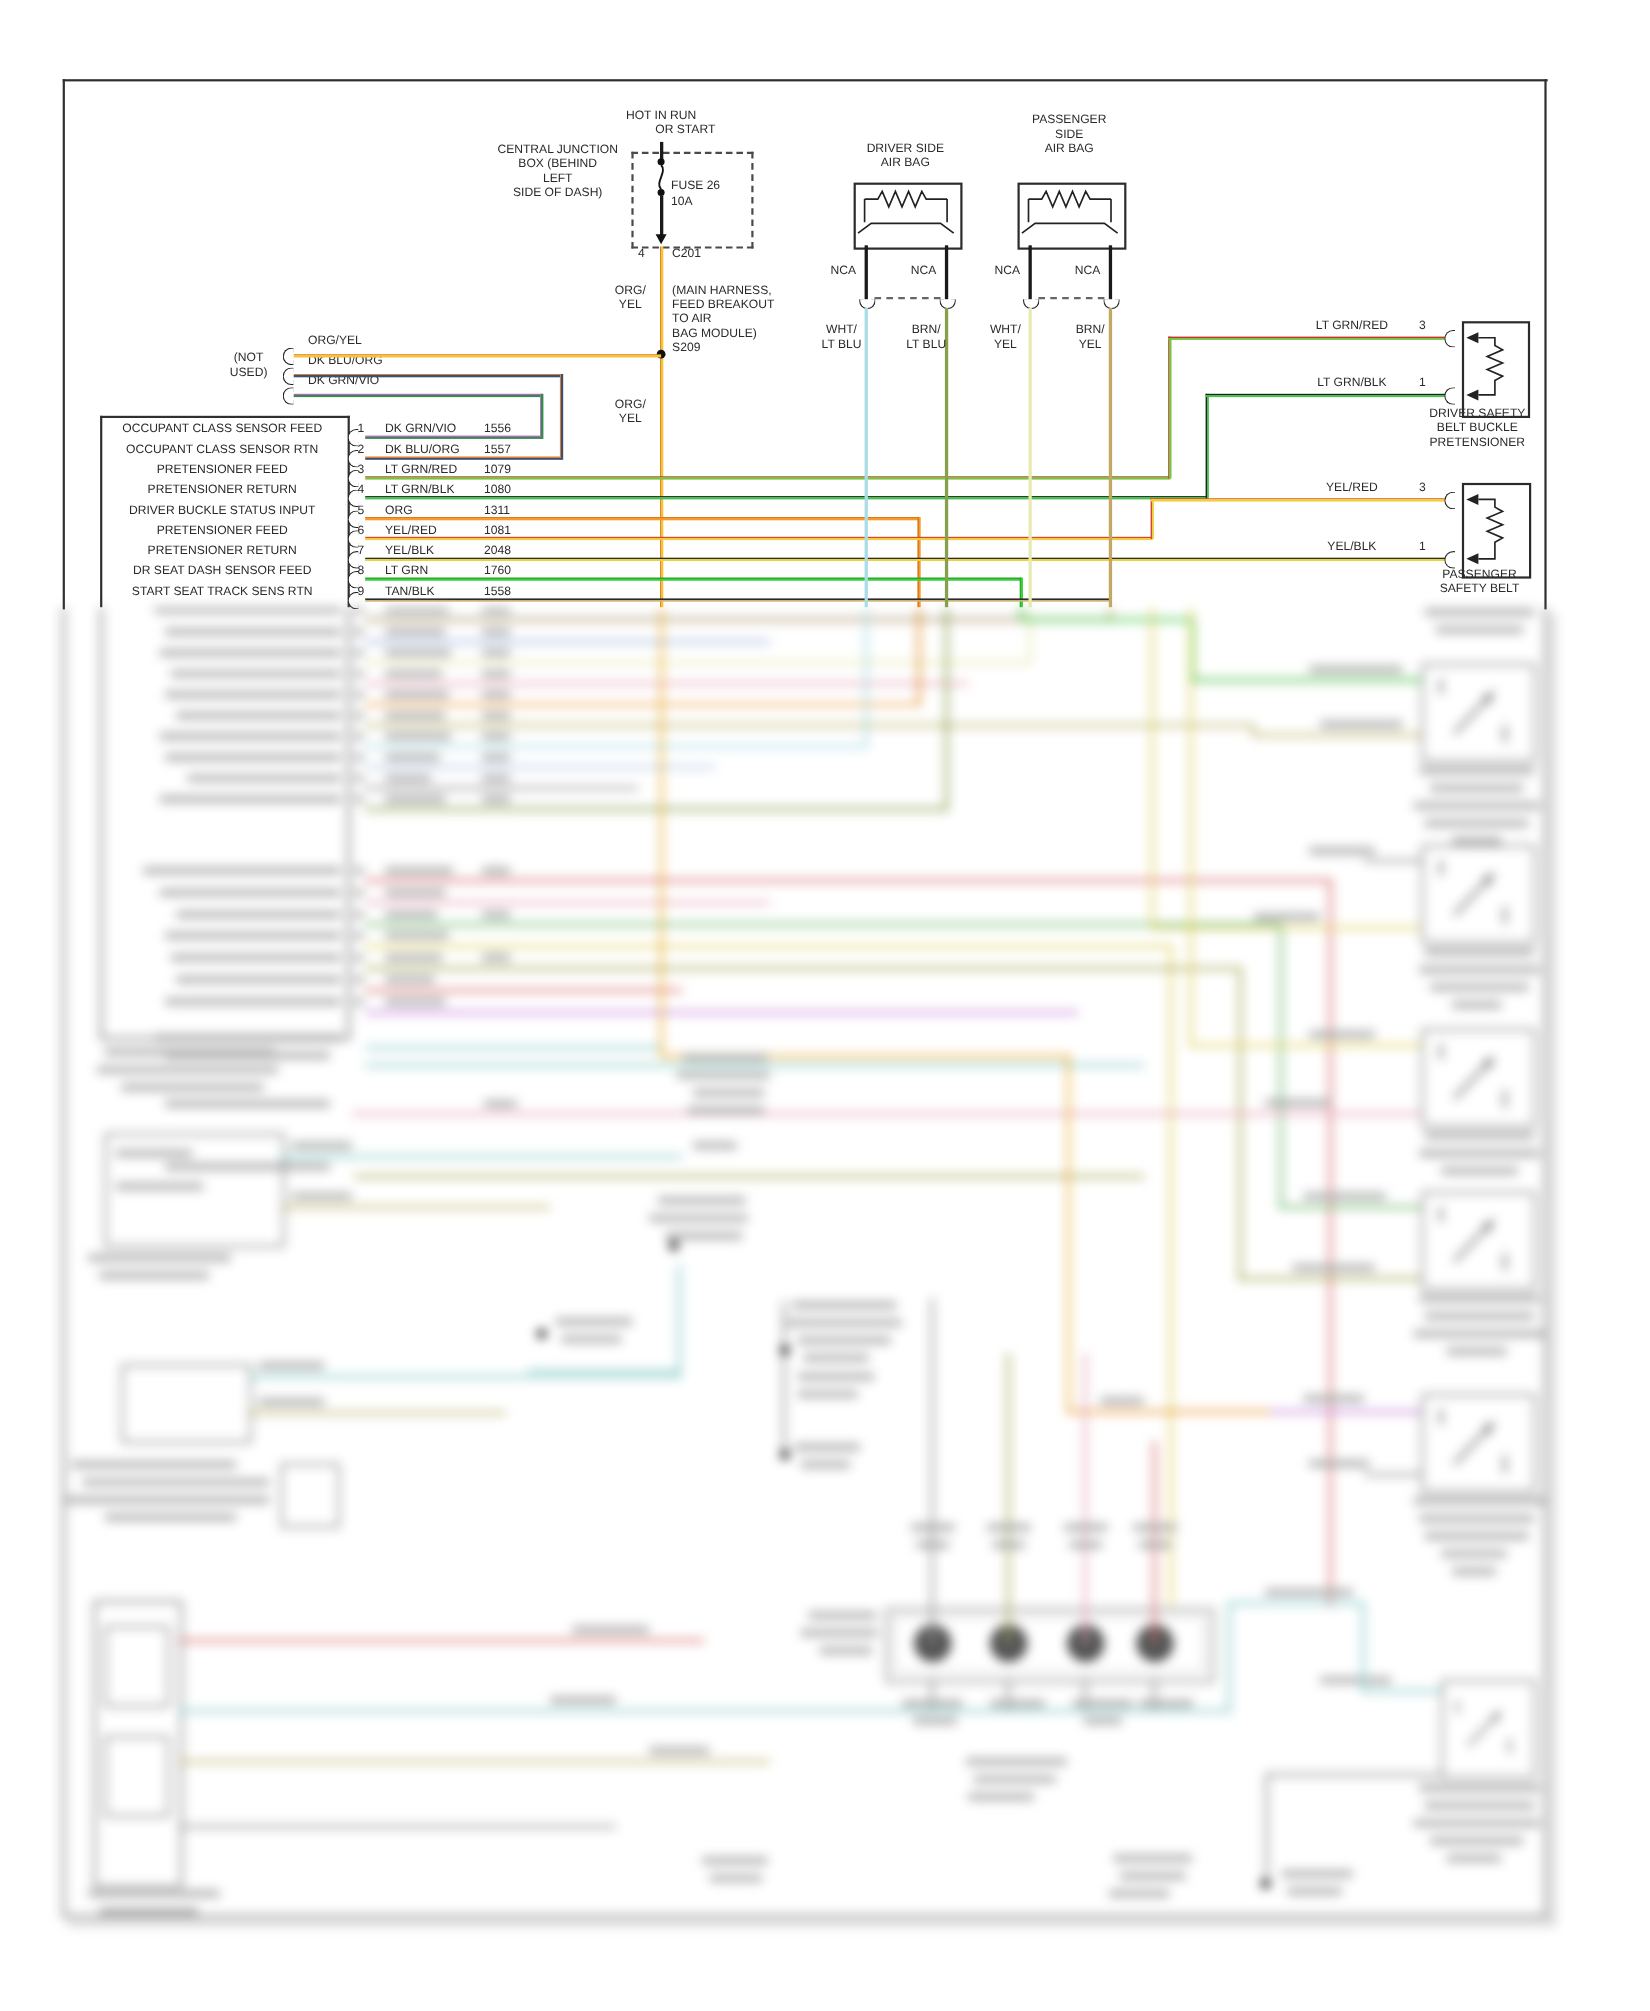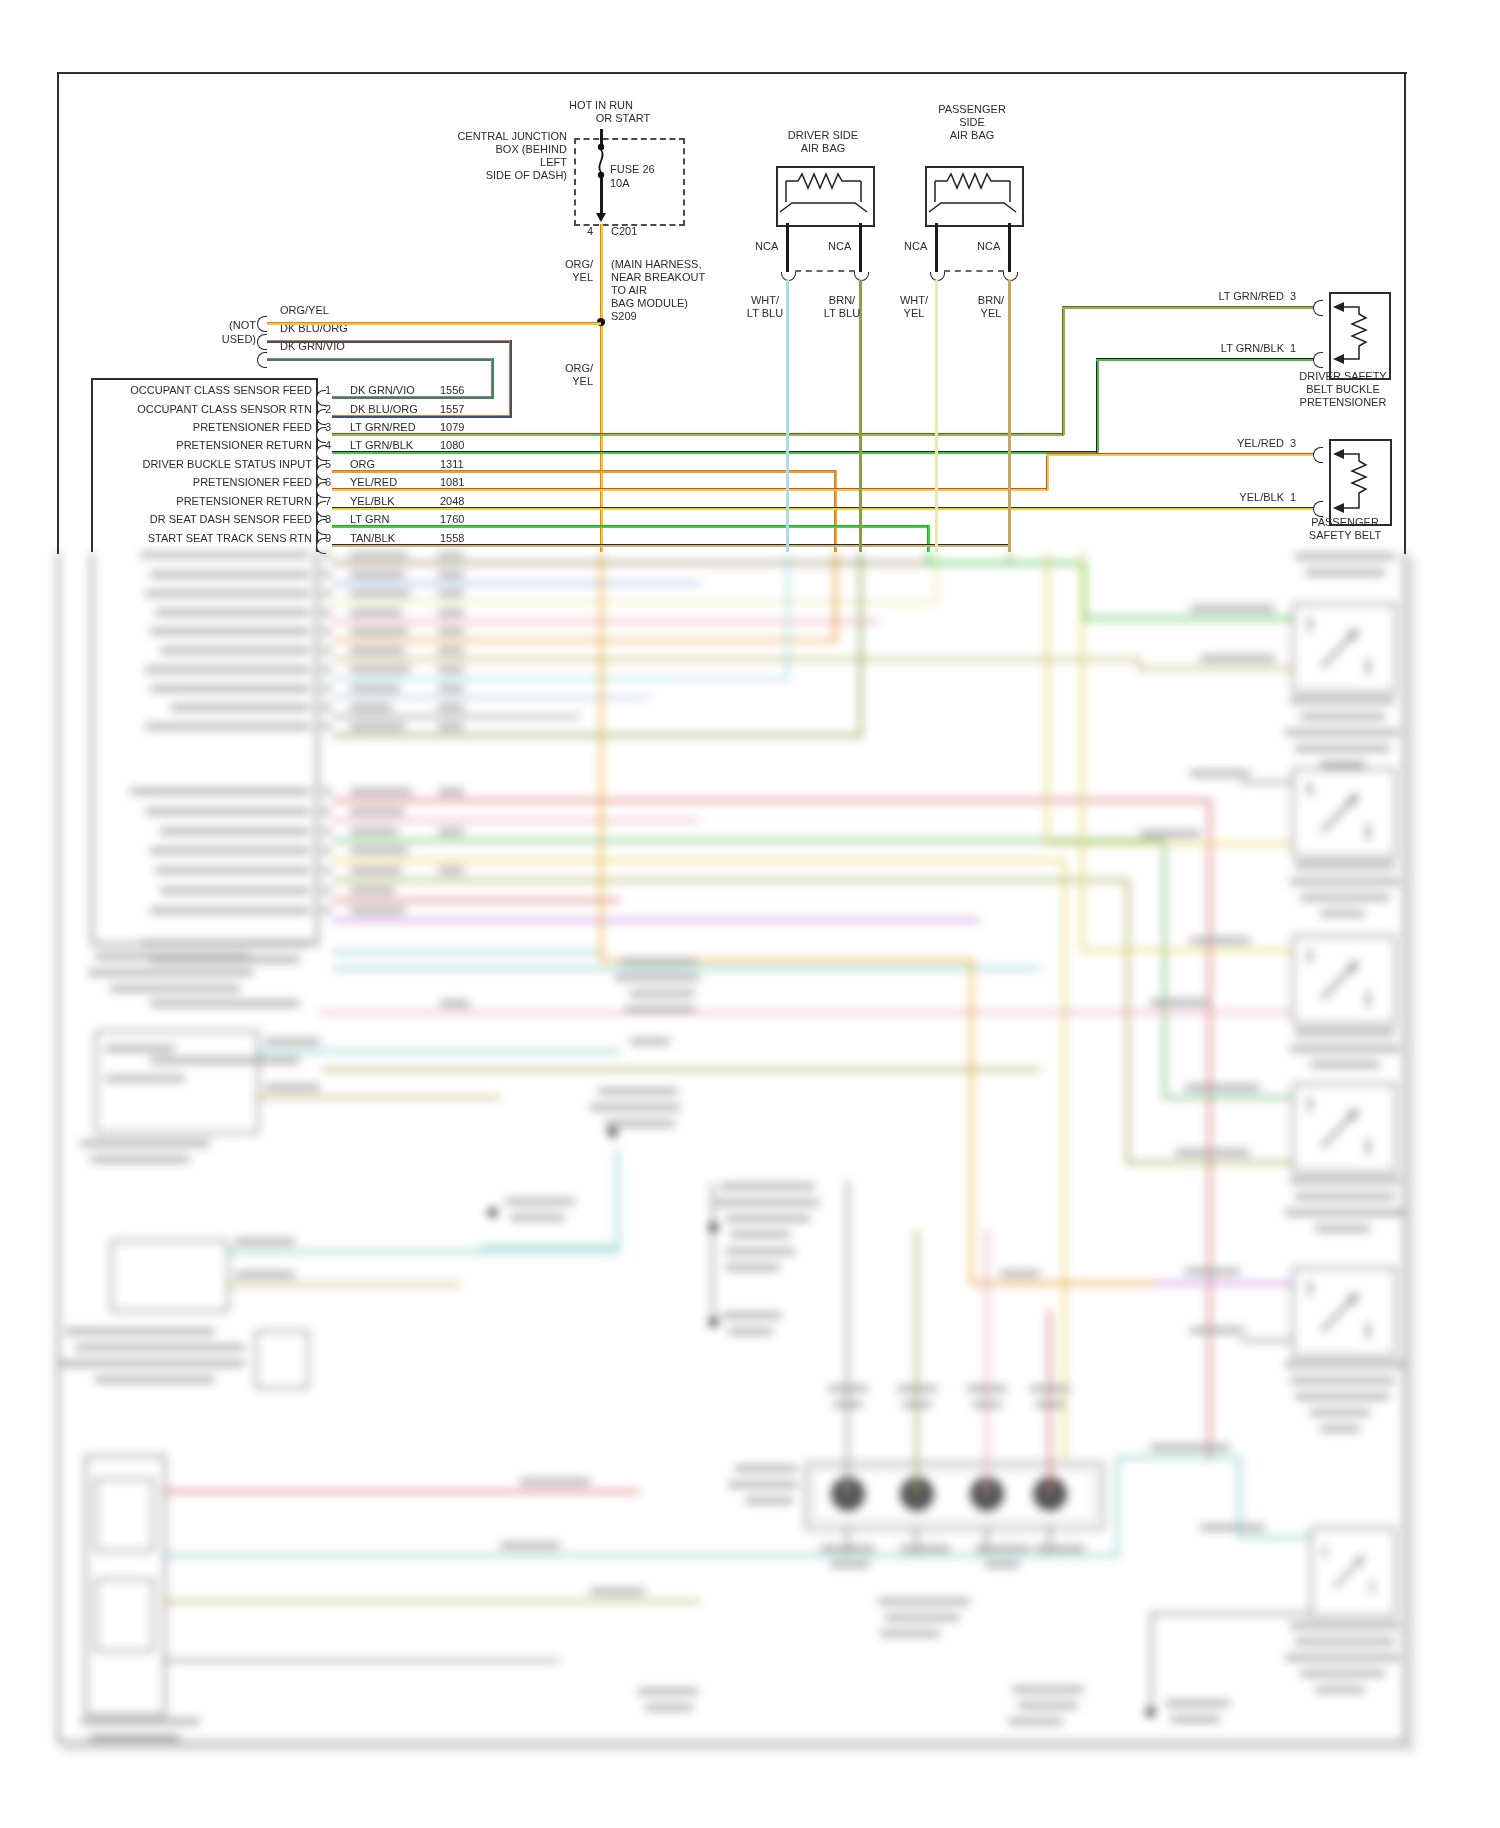--- a/index.html
+++ b/index.html
@@ -1,19 +1,19 @@
 <!DOCTYPE html>
 <html><head>
 <meta charset="utf-8">
 <style>
   html,body{margin:0;padding:0;background:#fff;}
   #page{position:relative;width:1500px;height:1828px;background:#fff;overflow:hidden;
         font-family:"Liberation Sans",sans-serif;}
   .t{position:absolute;white-space:nowrap;font-size:11px;line-height:13px;color:#2b2b2b;}
-  .tr{text-align:right;}
+  .tr{text-align:center;}
   .tc{text-align:center;}
   .h{position:absolute;height:3px;background:#222;}
   .v{position:absolute;width:3px;background:#222;}
   .bl{position:absolute;background:#2f2f2f;}
   .box{position:absolute;border:2px solid #2b2b2b;}
   .gbox{position:absolute;border:2px solid #7a7a7a;border-radius:2px;}
   .dashedbox{position:absolute;border:2px dashed #4a4a4a;}
   .dash{position:absolute;height:0;border-top:2px dashed #666;}
   .carc{position:absolute;width:9px;height:14px;border:1.6px solid #222;border-right:none;
         border-radius:8px 0 0 8px;background:#fff;}
@@ -58,21 +58,21 @@
   <div class="t" style="left:610px;top:177px">10A</div>
   <div class="v" style="left: 600px; top: 178px; height: 36px; background: rgb(26, 26, 26);"></div>
   <div class="arrd" style="left:596px;top:213px"></div>
   <div class="t tr" style="left:573px;top:225px;width:20px">4</div>
   <div class="t" style="left:611px;top:225px">C201</div>
 
   <div class="v" style="left: 600px; top: 224px; height: 328px; background: linear-gradient(to right, rgb(224, 134, 28) 0px, rgb(224, 134, 28) 1px, rgb(246, 194, 61) 1px, rgb(246, 194, 61) 100%);"></div>
   <div class="t tr" style="left:553px;top:258px;width:40px">ORG/</div>
   <div class="t tr" style="left:553px;top:271px;width:40px">YEL</div>
   <div class="t" style="left:611px;top:258px">(MAIN HARNESS,</div>
-  <div class="t" style="left:611px;top:271px">NEAR BREAKOUT</div>
+  <div class="t" style="left:611px;top:271px">FEED BREAKOUT</div>
   <div class="t" style="left:611px;top:284px">TO AIR</div>
   <div class="t" style="left:611px;top:297px">BAG MODULE)</div>
   <div class="t" style="left:611px;top:310px">S209</div>
   <div class="fdot" style="left:597px;top:318px"></div>
   <div class="t tr" style="left:553px;top:362px;width:40px">ORG/</div>
   <div class="t tr" style="left:553px;top:375px;width:40px">YEL</div>
 
   <div class="t tr" style="left:196px;top:319px;width:60px">(NOT</div>
   <div class="t tr" style="left:196px;top:333px;width:60px">USED)</div>
   <div class="carc" style="left:257px;top:316px"></div>

